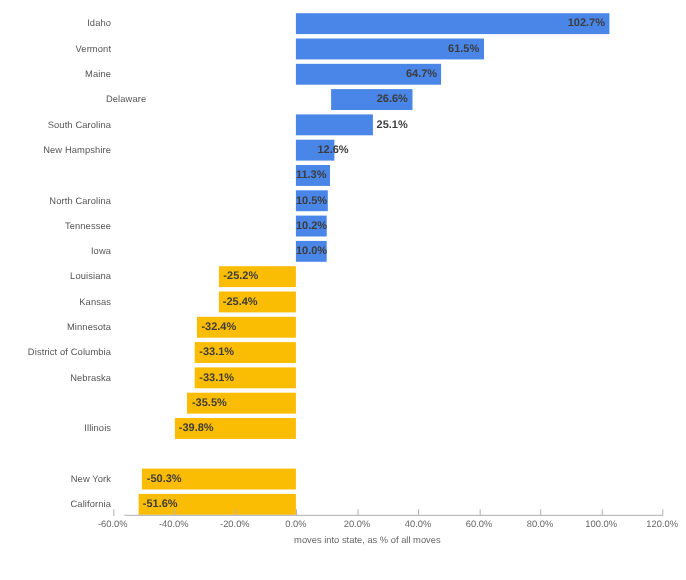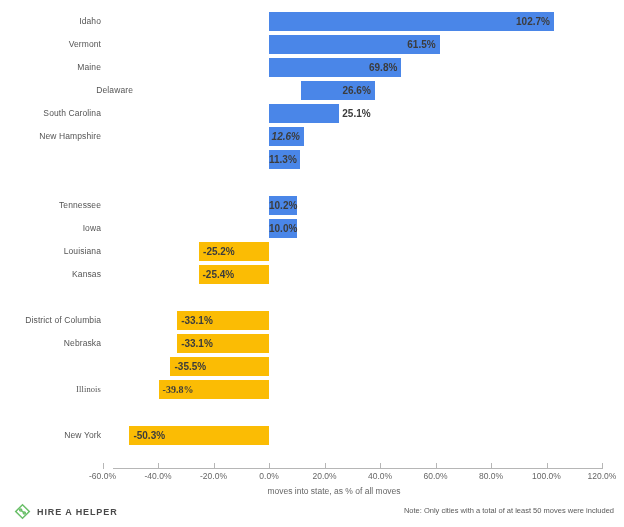--- a/index.html
+++ b/index.html
@@ -168,40 +168,45 @@
         <div class="bar-value right-in" style="left: 269px; width: 280.993px;">102.7%</div>
       </div>
       <div class="row" style="top: 33px;">
         <div class="cat-label">Vermont</div>
         <div class="bar pos" style="left: 269px; width: 170.662px;"></div>
         <div class="bar-value right-in" style="left: 269px; width: 166.662px;">61.5%</div>
       </div>
       <div class="row" style="top: 56px;">
         <div class="cat-label">Maine</div>
         <div class="bar pos" style="left: 269px; width: 132.368px;"></div>
-        <div class="bar-value right-in" style="left: 269px; width: 128.368px;">69.8%</div>
+        <div class="bar-value right-in" style="left: 269px; width: 128.368px;">64.7%</div>
       </div>
       <div class="row" style="top: 79px; margin-left: 32px;">
         <div class="cat-label">Delaware</div>
         <div class="bar pos" style="left: 269px; width: 73.815px;"></div>
         <div class="bar-value right-in" style="left: 269px; width: 69.815px;">26.6%</div>
       </div>
       <div class="row" style="top: 102px;">
         <div class="cat-label">South Carolina</div>
         <div class="bar pos" style="left: 269px; width: 69.6525px;"></div>
         <div class="bar-value right-in" style="left: 269px; width: 65.6525px; padding-left: 36px;">25.1%</div>
       </div>
       <div class="row" style="top: 125px;">
         <div class="cat-label">New Hampshire</div>
         <div class="bar pos" style="left: 269px; width: 34.965px;"></div>
-        <div class="bar-value right-in" style="left: 269px; width: 30.965px; font-style: italic;">12.6%</div>
+        <div class="bar-value right-in" style="left: 286px; width: 30.965px;">12.6%</div>
       </div>
       <div class="row" style="top: 148px;">
         <div class="bar pos" style="left: 269px; width: 31.3575px;"></div>
         <div class="bar-value right-in" style="left: 269px; width: 27.3575px;">11.3%</div>
+      </div>
+      <div class="row" style="top: 171px;">
+        <div class="cat-label">North Carolina</div>
+        <div class="bar pos" style="left: 269px; width: 29.1375px;"></div>
+        <div class="bar-value right-in" style="left: 269px; width: 25.1375px;">10.5%</div>
       </div>
       <div class="row" style="top: 194px;">
         <div class="cat-label">Tennessee</div>
         <div class="bar pos" style="left: 269px; width: 28.305px;"></div>
         <div class="bar-value right-in" style="left: 269px; width: 24.305px;">10.2%</div>
       </div>
       <div class="row" style="top: 217px;">
         <div class="cat-label">Iowa</div>
         <div class="bar pos" style="left: 269px; width: 27.75px;"></div>
         <div class="bar-value right-in" style="left: 269px; width: 23.75px;">10.0%</div>
@@ -209,43 +214,53 @@
       <div class="row" style="top: 240px;">
         <div class="cat-label">Louisiana</div>
         <div class="bar neg" style="left: 199.07px; width: 69.93px;"></div>
         <div class="bar-value left-in" style="left: 203.07px; width: 65.93px;">-25.2%</div>
       </div>
       <div class="row" style="top: 263px;">
         <div class="cat-label">Kansas</div>
         <div class="bar neg" style="left: 198.515px; width: 70.485px;"></div>
         <div class="bar-value left-in" style="left: 202.515px; width: 66.485px;">-25.4%</div>
       </div>
+      <div class="row" style="top: 286px;">
+        <div class="cat-label">Minnesota</div>
+        <div class="bar neg" style="left: 179.09px; width: 89.91px;"></div>
+        <div class="bar-value left-in" style="left: 183.09px; width: 85.91px;">-32.4%</div>
+      </div>
       <div class="row" style="top: 309px;">
         <div class="cat-label">District of Columbia</div>
         <div class="bar neg" style="left: 177.147px; width: 91.8525px;"></div>
         <div class="bar-value left-in" style="left: 181.147px; width: 87.8525px;">-33.1%</div>
       </div>
       <div class="row" style="top: 332px;">
         <div class="cat-label">Nebraska</div>
         <div class="bar neg" style="left: 177.147px; width: 91.8525px;"></div>
         <div class="bar-value left-in" style="left: 181.147px; width: 87.8525px;">-33.1%</div>
       </div>
       <div class="row" style="top: 355px;">
         <div class="bar neg" style="left: 170.488px; width: 98.5125px;"></div>
         <div class="bar-value left-in" style="left: 174.488px; width: 94.5125px;">-35.5%</div>
       </div>
-      <div class="row" style="top: 378px; font-family: Liberation Serif, serif;">
+      <div class="row" style="top: 378px;">
         <div class="cat-label">Illinois</div>
         <div class="bar neg" style="left: 158.555px; width: 110.445px;"></div>
         <div class="bar-value left-in" style="left: 162.555px; width: 106.445px;">-39.8%</div>
       </div>
       <div class="row" style="top: 424px;">
         <div class="cat-label">New York</div>
         <div class="bar neg" style="left: 129.417px; width: 139.582px;"></div>
         <div class="bar-value left-in" style="left: 133.417px; width: 135.582px;">-50.3%</div>
+      </div>
+      <div class="row" style="top: 447px;">
+        <div class="cat-label">California</div>
+        <div class="bar neg" style="left: 125.81px; width: 143.19px;"></div>
+        <div class="bar-value left-in" style="left: 129.81px; width: 139.19px;">-51.6%</div>
       </div>
     </div>
 
   <div class="axis-line"></div>
   <div id="axis-ticks">
       <div class="tick" style="left: 102.5px;"></div>
       <div class="tick-label" style="left: 102.5px;">-60.0%</div>
       <div class="tick" style="left: 158px;"></div>
       <div class="tick-label" style="left: 158px;">-40.0%</div>
       <div class="tick" style="left: 213.5px;"></div>
@@ -263,28 +278,14 @@
       <div class="tick" style="left: 546.5px;"></div>
       <div class="tick-label" style="left: 546.5px;">100.0%</div>
       <div class="tick" style="left: 602px;"></div>
       <div class="tick-label" style="left: 602px;">120.0%</div>
     </div>
 
   <div class="axis-title">
     <span class="axis-title-inner">moves into state, as % of all moves</span>
   </div>
 
-  <div class="footer">
-    <div class="brand">
-      <svg class="brand-mark" viewBox="0 0 24 24">
-        <g fill="none" stroke="#6abf69" stroke-width="2.1">
-          <rect x="5.2" y="5.2" width="13.6" height="13.6" transform="rotate(45 12 12)"></rect>
-          <circle cx="9.4" cy="9.9" r="1.5"></circle>
-          <circle cx="14.6" cy="14.1" r="1.5"></circle>
-          <line x1="10.6" y1="11.1" x2="13.4" y2="12.9"></line>
-        </g>
-      </svg>
-      <span class="brand-text">HIRE A HELPER</span>
-    </div>
-    <div class="note">Note: Only cities with a total of at least 50 moves were included</div>
-  </div>
 
 </div>
 
 </body></html>

